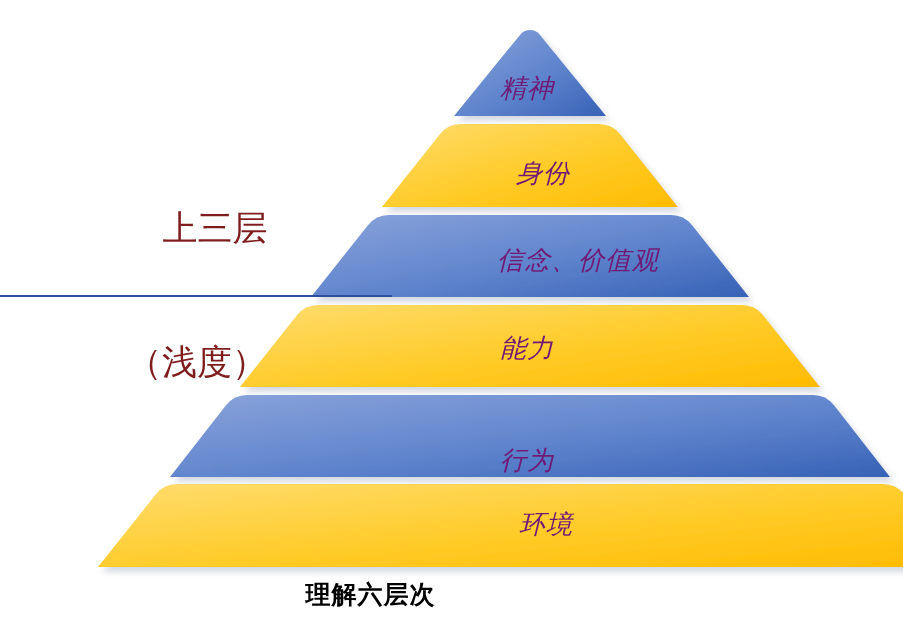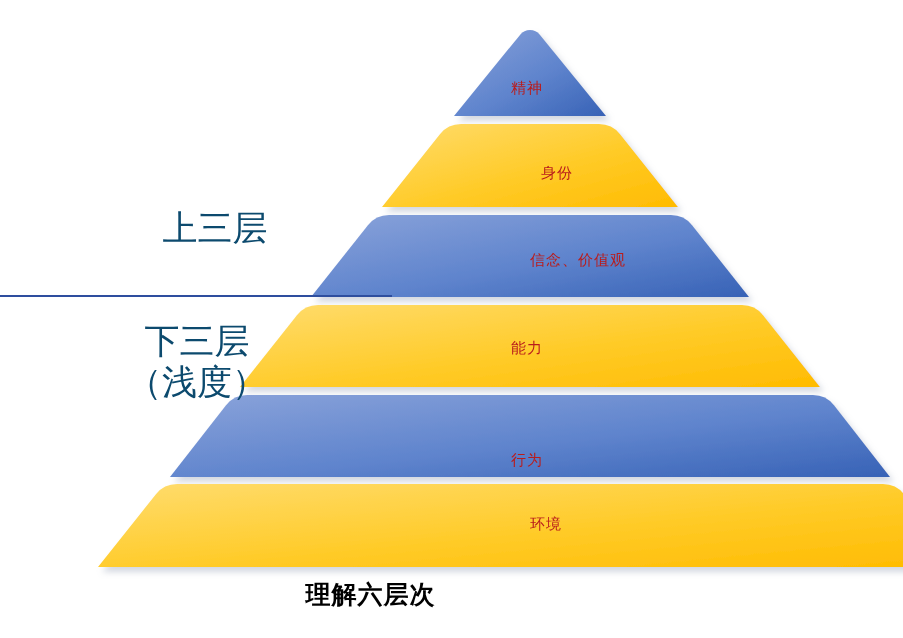--- a/index.html
+++ b/index.html
@@ -21,34 +21,35 @@
   
   #pyramid {
     position: absolute;
     left: 0;
     top: 0;
     width: 903px;
     height: 638px;
   }
   .layer-label {
     position: absolute;
-    color: #b91c1c;
+    color: #701a75;
     font-family: "DejaVu Serif", "Liberation Serif", serif;
-    font-size: 15px;
+    font-size: 26px;
     line-height: 1;
     white-space: nowrap;
     transform: translate(-50%, -50%);
     pointer-events: none;
     letter-spacing: 1px;
+    font-style: italic;
   }
 
   
   .side-label {
     position: absolute;
-    color: #0c4a6e;
+    color: #7f1d1d;
     font-family: "DejaVu Sans", "Liberation Sans", sans-serif;
     font-size: 35px;
     line-height: 1.16;
     text-align: center;
     white-space: nowrap;
   }
   .side-label .l2 { display: block; }
 
   
   #divider {
@@ -100,29 +101,29 @@
         <path d="M 461.00 124.00 L 599.00 124.00 Q 612.00 124.00 620.09 134.18 L 678.00 207.00 L 382.00 207.00 L 439.91 134.18 Q 448.00 124.00 461.00 124.00 Z" fill="url(#gradYellow)" filter="url(#softShadow)"></path>
         <path d="M 389.00 215.00 L 671.00 215.00 Q 684.00 215.00 692.08 225.19 L 749.00 297.00 L 311.00 297.00 L 367.92 225.19 Q 376.00 215.00 389.00 215.00 Z" fill="url(#gradBlue)" filter="url(#softShadow)"></path>
         <path d="M 318.00 305.00 L 742.00 305.00 Q 755.00 305.00 763.08 315.19 L 820.00 387.00 L 240.00 387.00 L 296.92 315.19 Q 305.00 305.00 318.00 305.00 Z" fill="url(#gradYellow)" filter="url(#softShadow)"></path>
         <path d="M 247.00 395.00 L 813.00 395.00 Q 826.00 395.00 834.00 405.25 L 890.00 477.00 L 170.00 477.00 L 226.00 405.25 Q 234.00 395.00 247.00 395.00 Z" fill="url(#gradBlue)" filter="url(#softShadow)"></path>
         <path d="M 177.00 484.00 L 883.00 484.00 Q 896.00 484.00 904.09 494.18 L 962.00 567.00 L 98.00 567.00 L 155.91 494.18 Q 164.00 484.00 177.00 484.00 Z" fill="url(#gradYellow)" filter="url(#softShadow)"></path>
       </g>
   </svg>
 
   <div id="pyramid-text">
       <div class="layer-label" style="left: 527px; top: 88px;">精神</div>
-      <div class="layer-label" style="left: 557px; top: 173px;">身份</div>
+      <div class="layer-label" style="left: 543px; top: 173px;">身份</div>
       <div class="layer-label" style="left: 558px; top: 260px; margin-left: 20px;">信念、价值观</div>
       <div class="layer-label" style="left: 527px; top: 348px; text-align: right;">能力</div>
       <div class="layer-label" style="left: 527px; top: 460px;">行为</div>
       <div class="layer-label" style="left: 546px; top: 524px;">环境</div>
     </div>
 
   <div id="side-labels-host">
       <div class="side-label" style="left: 215px; top: 228px; transform: translate(-50%, -50%);"><span>上三层</span></div>
-      <div class="side-label" style="left: 197px; top: 362px; transform: translate(-50%, -50%);"><span>下三层</span><span class="l2">（浅度）</span></div>
+      <div class="side-label" style="left: 197px; top: 362px; transform: translate(-50%, -50%);"><span class="l2">（浅度）</span></div>
     </div>
 
   <div id="divider" style="background: rgb(46, 78, 158);"></div>
 
   <div id="caption">理解六层次</div>
 
 </div>
 
 </body></html>

